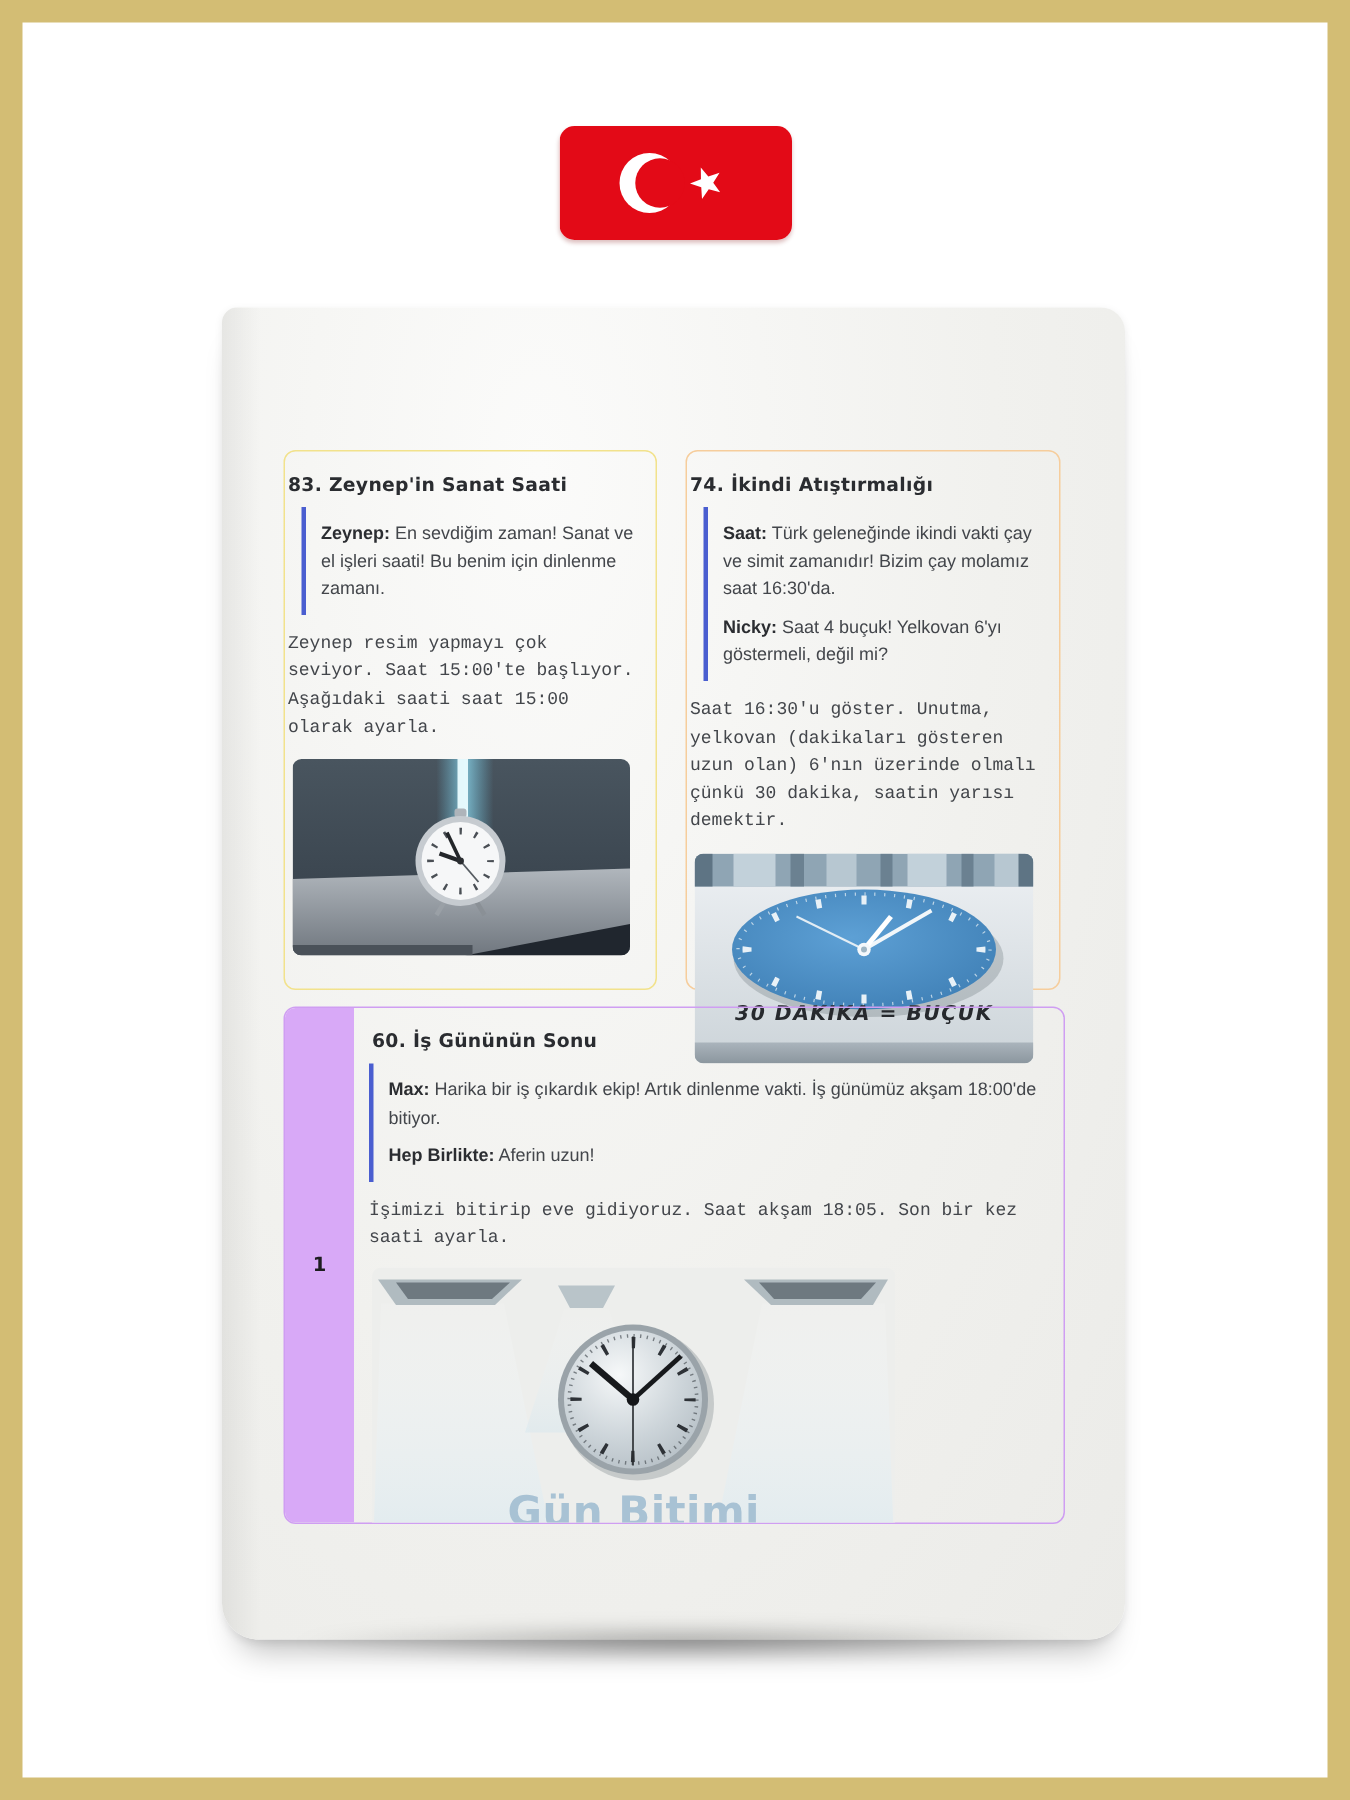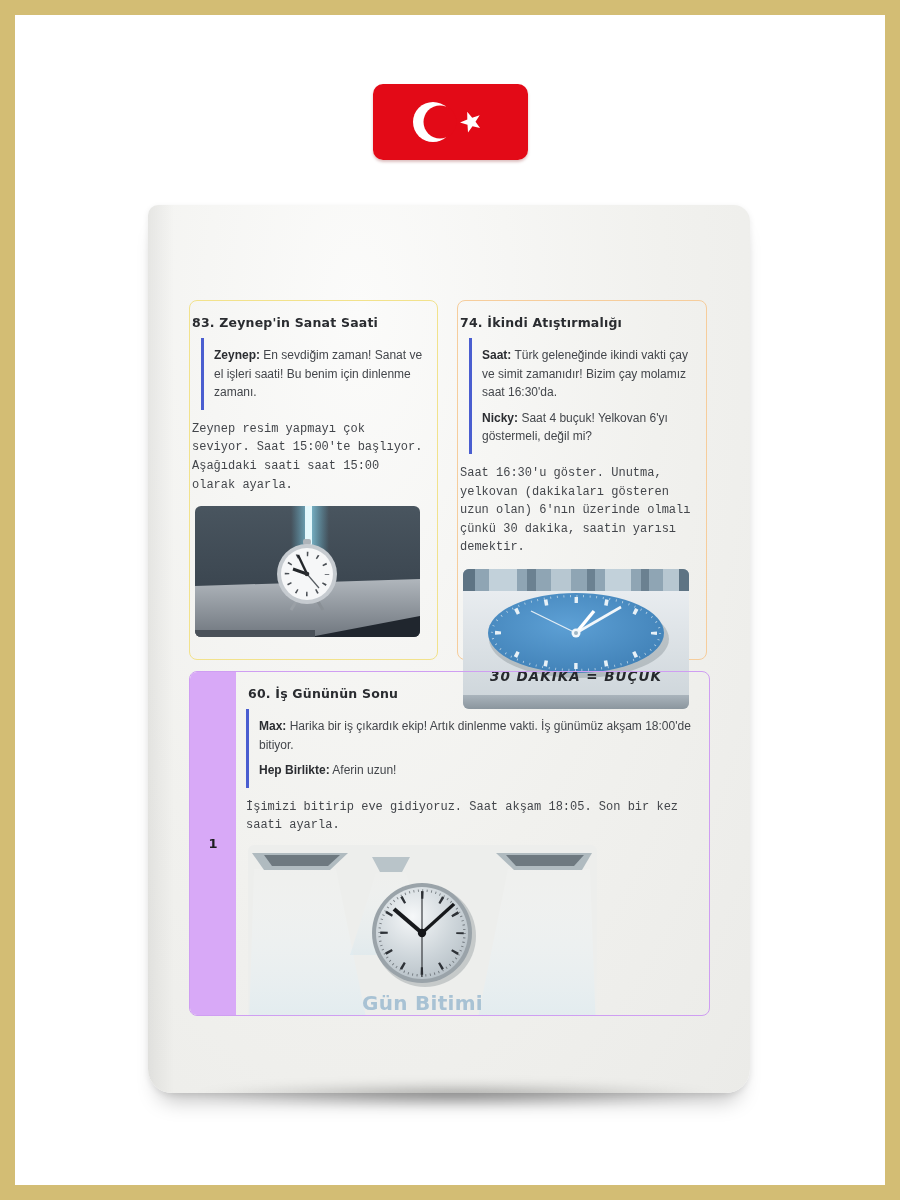--- a/index.html
+++ b/index.html
@@ -61,21 +61,21 @@
   .scene-84{width:226px;height:140px;margin:12px auto 0 auto;}
   .scene-85{width:349px;height:212px;margin:10px 0 0 2px;}
   .caption-84{
     position:absolute;left:0;right:0;top:99px;text-align:center;
     font-family:"DejaVu Sans", sans-serif;font-weight:700;font-style:italic;
     font-size:13.5px;letter-spacing:1px;color:#26292d;
   }
   .caption-85{
     position:absolute;left:0;right:0;top:146px;text-align:center;
     font-family:"DejaVu Sans", sans-serif;font-weight:700;
-    font-size:20px;color:#a8c2d4;letter-spacing:.3px;
+    font-size:28px;color:#a8c2d4;letter-spacing:.3px;
   }
   
   .strip-85{
     width:46px;flex:0 0 46px;background:#d8a9f7;border-radius:6px 0 0 6px;
     display:flex;align-items:center;justify-content:center;
   }
   .strip-num{font-family:"DejaVu Sans", sans-serif;font-weight:700;font-size:13px;color:#1d1d1f;}
   .content-85{flex:1;padding:10px 16px 10px 10px;}
   .content-85 .dialog{margin-left:0;}
   .content-85 .para{margin-left:0;}

